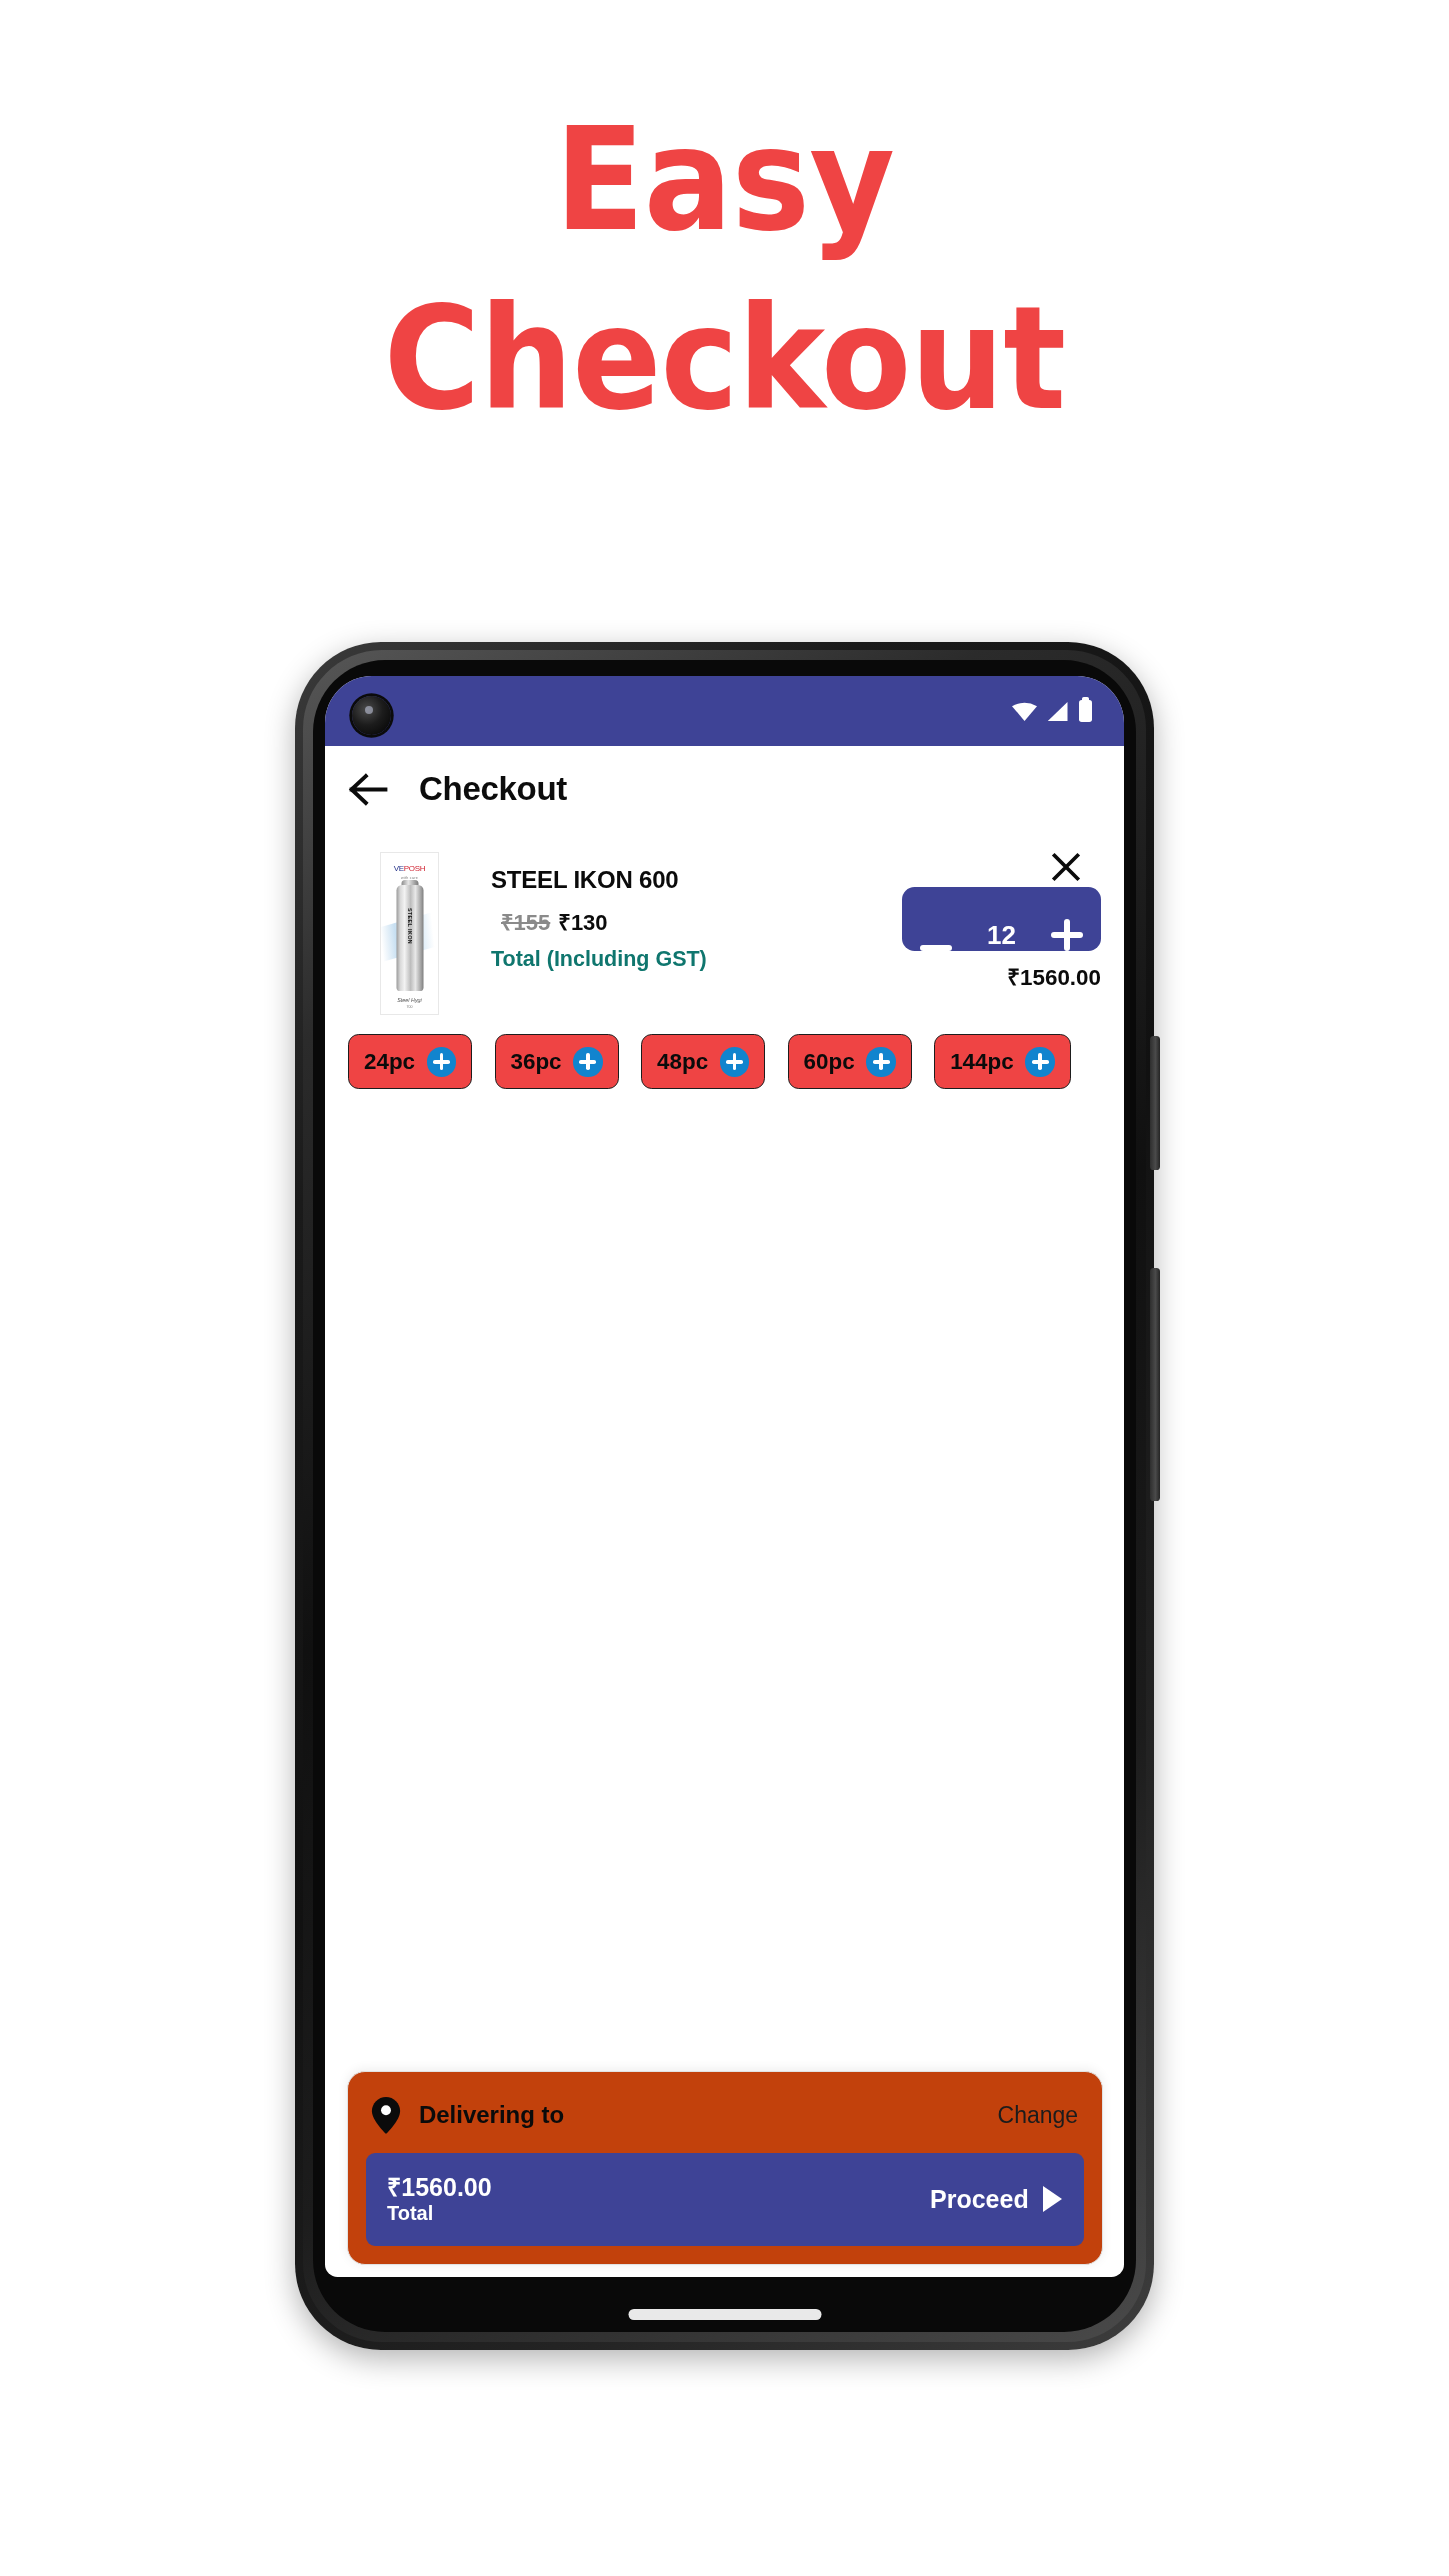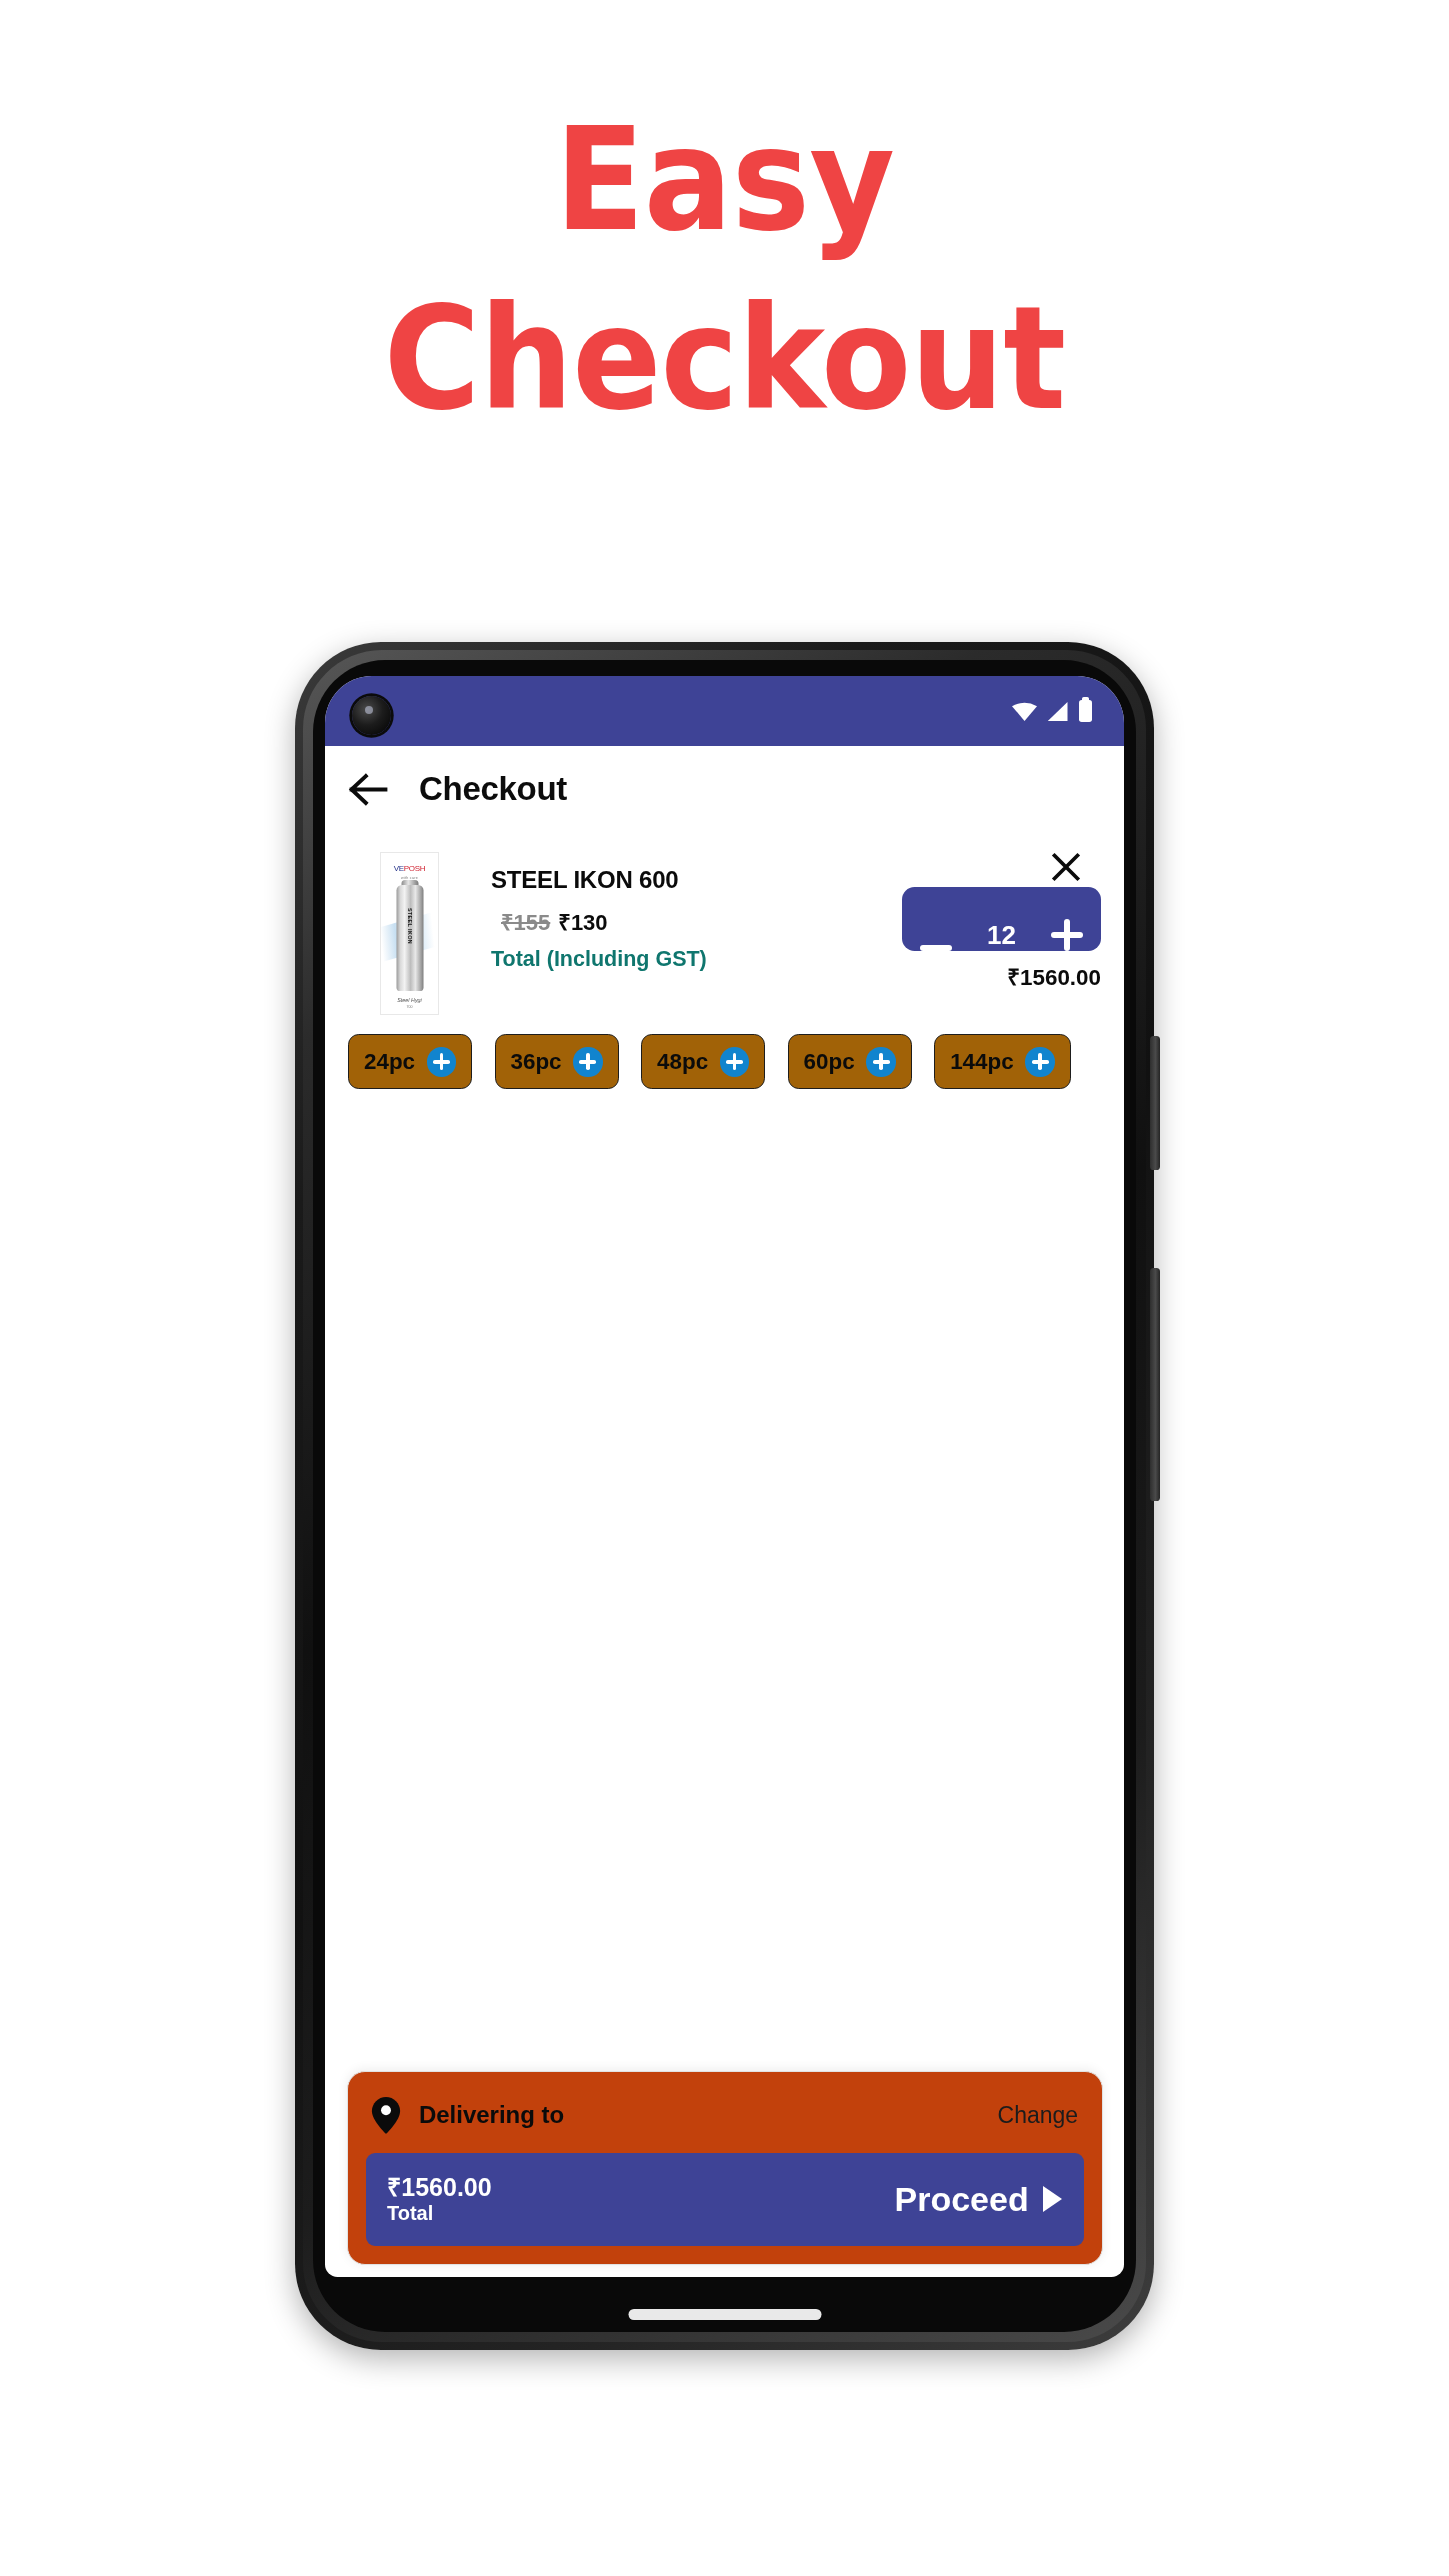--- a/index.html
+++ b/index.html
@@ -278,21 +278,21 @@
     padding:19.7px 23px 0 23px;
   }
   .chip {
     height:55px;
     border:1.8px solid #1d1d1d;
     border-radius:10.7px;
     display:flex;
     align-items:center;
     gap:11.6px;
     padding:0 15px;
-    background:#a16207;
+    background:#ef4444;
     cursor:pointer;
   }
   .chip-label { font-size:22.4px; font-weight:bold; color:#0b0b0b; }
   .chip-plus {
     width:29.5px;height:29.5px;border-radius:50%;
     background:#1184CE;
     position:relative;
     flex:none;
   }
   .chip-plus::before,.chip-plus::after{
@@ -338,21 +338,21 @@
     height:93px;
     display:flex;
     align-items:center;
     padding:0 21.5px;
     cursor:pointer;
   }
   .pb-left { display:flex; flex-direction:column; }
   .pb-amount { font-size:25px;font-weight:bold;color:#fff;line-height:1.15; }
   .pb-total { font-size:20px;font-weight:bold;color:#fff;line-height:1.15; }
   .pb-right { margin-left:auto; display:flex; align-items:center; gap:14.3px; }
-  .pb-proceed { font-size:34px;font-weight:bold;color:#fff; }
+  .pb-proceed { font-size:25px;font-weight:bold;color:#fff; }
   .pb-arrow {
     width:0;height:0;
     border-left:19.7px solid #fff;
     border-top:13.4px solid transparent;
     border-bottom:13.4px solid transparent;
   }
 
   
   .nav-pill {
     position:absolute;

